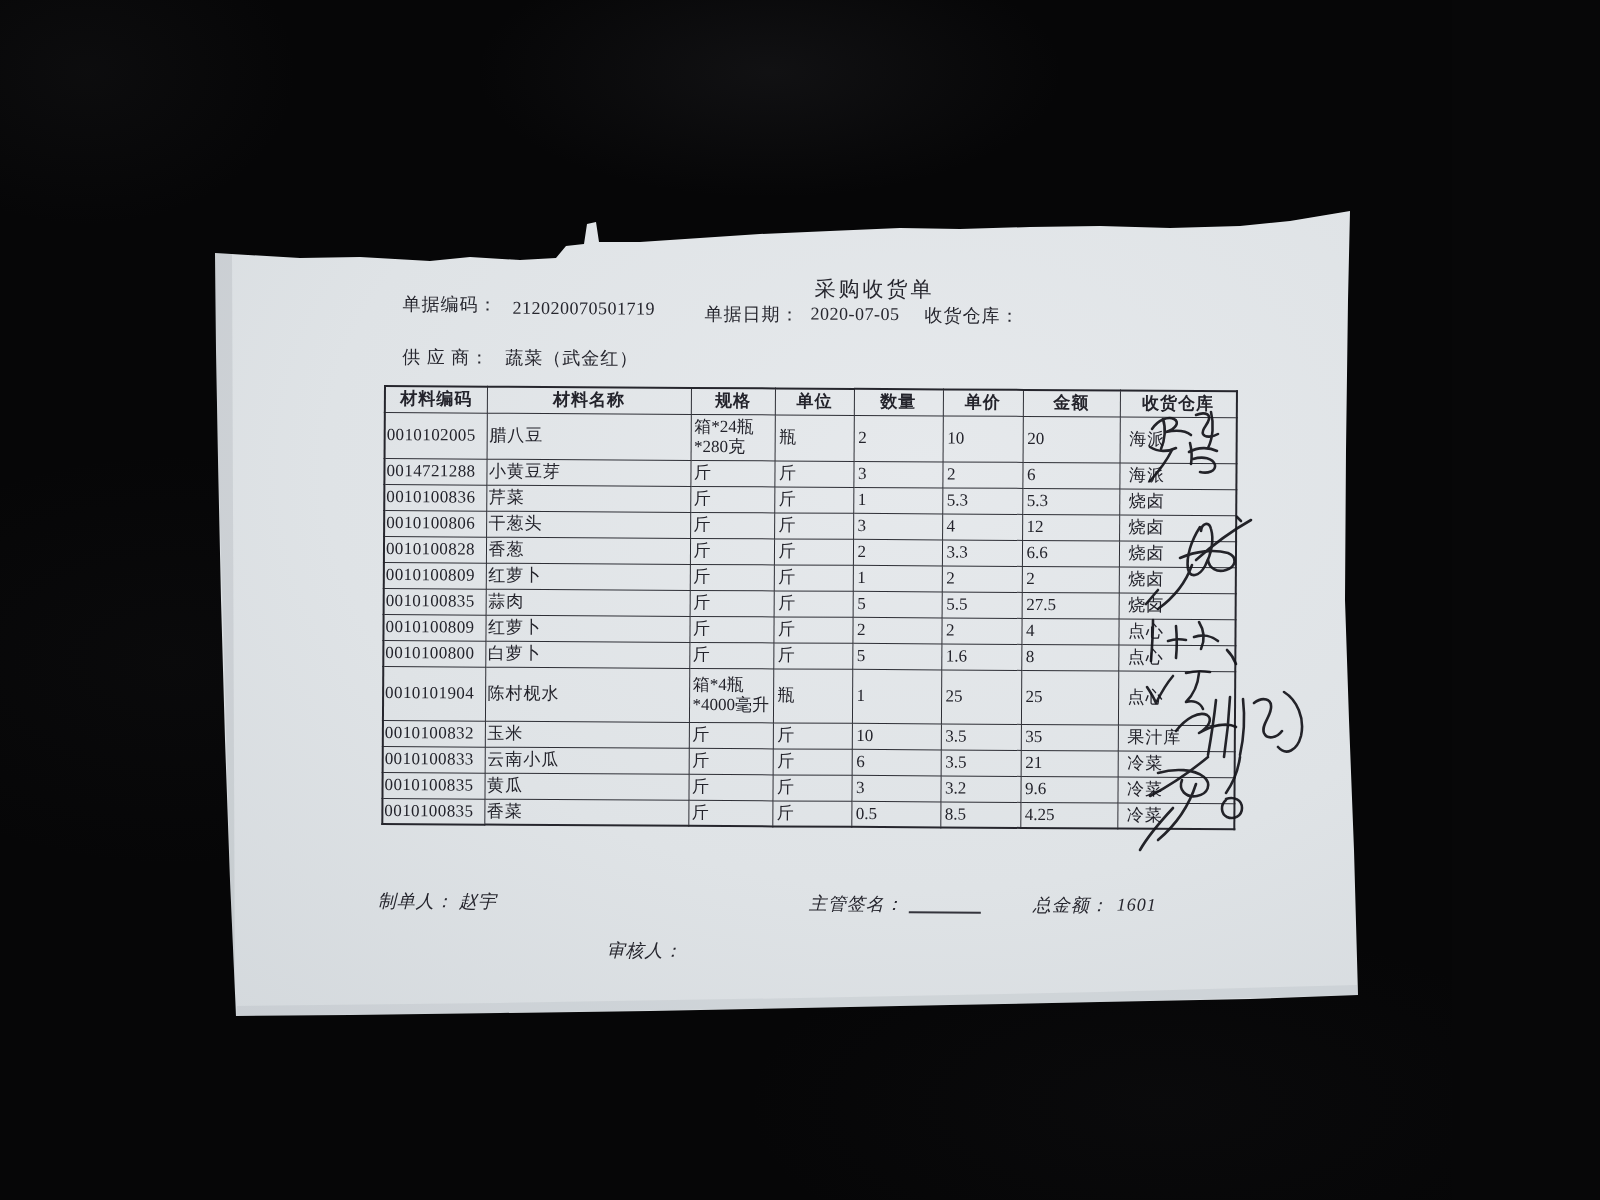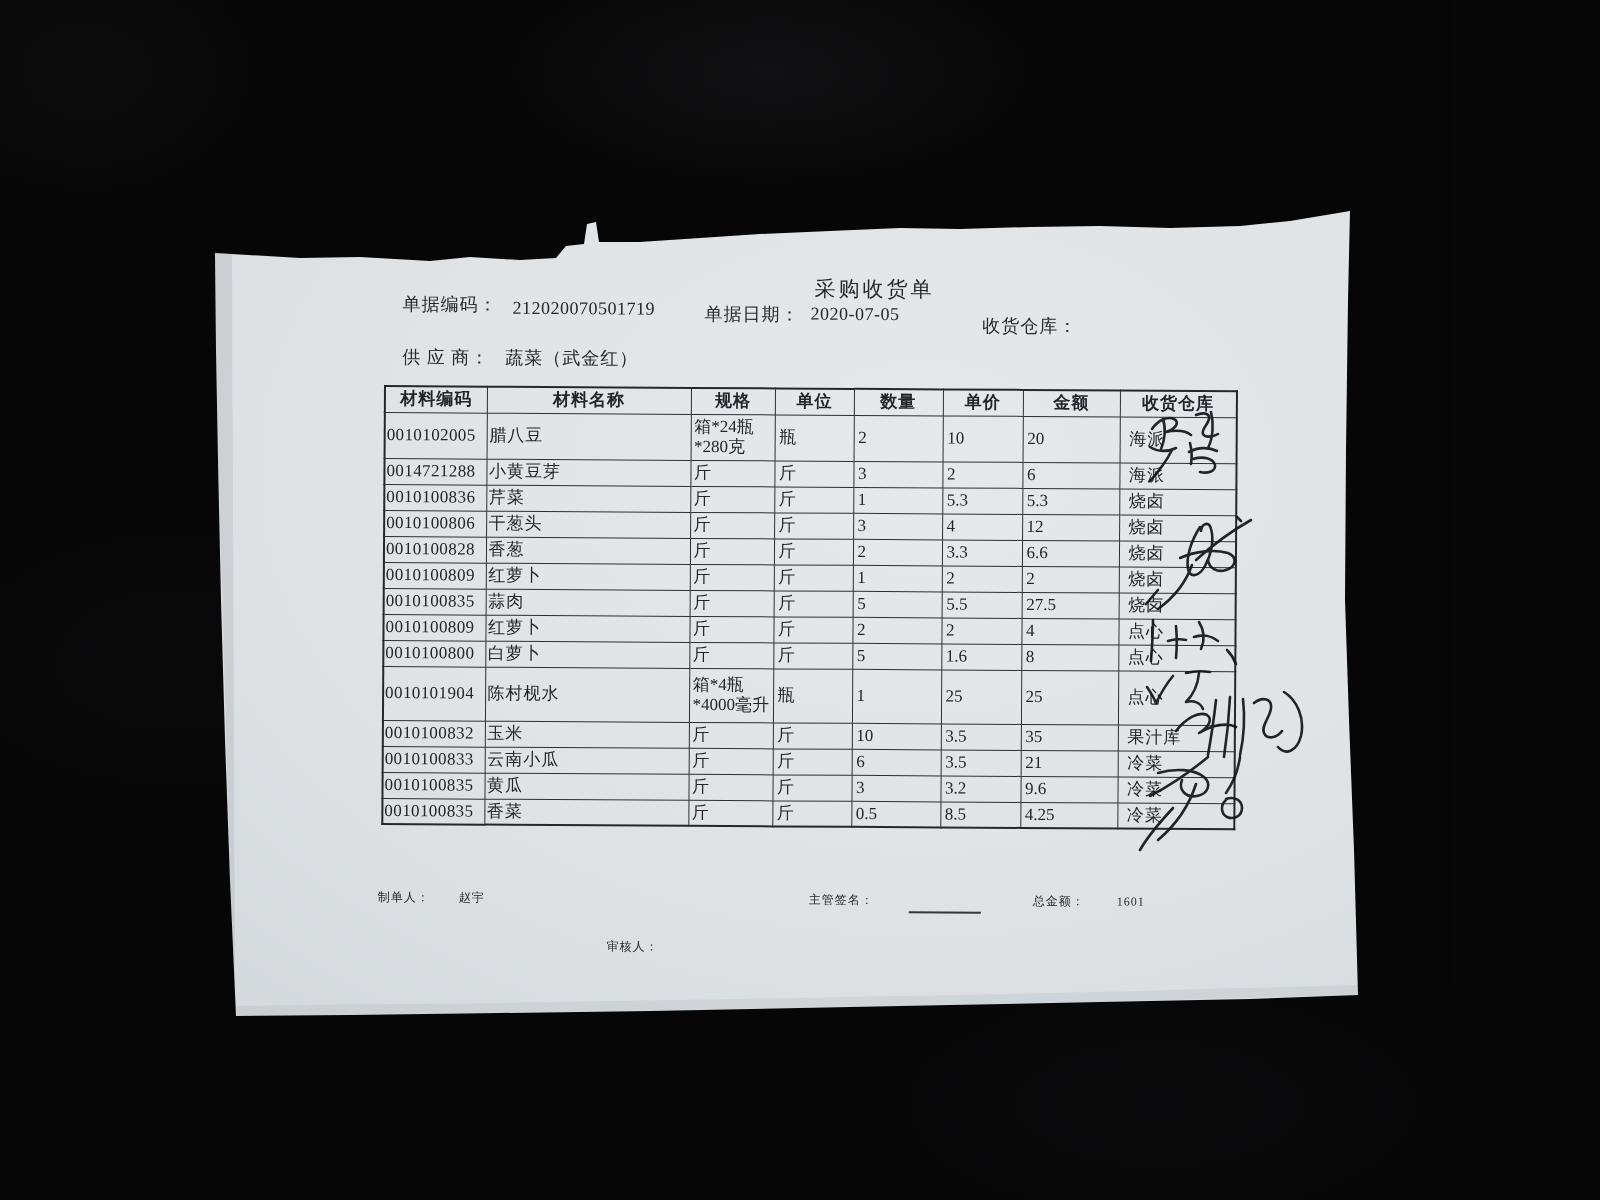--- a/index.html
+++ b/index.html
@@ -12,21 +12,21 @@
       radial-gradient(600px 260px at 80% 92%, rgba(60,60,66,.07), rgba(0,0,0,0) 70%),
       #060607;
     font-family:"Liberation Serif","DejaVu Serif",serif;
   }
   .paper-svg{position:absolute;left:0;top:0;}
   .doc{position:absolute;left:0;top:0;width:1600px;height:1200px;
        color:#26262e;transform:rotate(.35deg);transform-origin:384px 385px;}
   .abs{position:absolute;white-space:nowrap;}
   .title{font-size:21px;letter-spacing:3px;}
   .info{font-size:18px;letter-spacing:1px;}
-  .footer{font-size:12px;letter-spacing:1px;}
+  .footer{font-size:18px;letter-spacing:1px;font-style:italic;}
   .sig-underline{position:absolute;border-bottom:2px solid #34343c;width:72px;height:0;}
   table.sheet{
     position:absolute;left:384px;top:385px;width:852px;
     border-collapse:collapse;table-layout:fixed;
     font-size:17px;color:#23232b;
   }
   table.sheet th,table.sheet td{
     border:1.6px solid #2e2f36;overflow:hidden;
     font-weight:normal;vertical-align:middle;line-height:1.15;
   }
@@ -61,21 +61,21 @@
   </svg>
 
   <div class="doc">
 
     <div class="abs title" style="left:814px;top:272px;">采购收货单</div>
 
     <div class="abs info" style="left:402px;top:292px;">单据编码：</div>
     <div class="abs info" style="left:512px;top:297px;letter-spacing:.5px;">212020070501719</div>
     <div class="abs info" style="left:704px;top:300px;">单据日期：</div>
     <div class="abs info" style="left:810px;top:301px;letter-spacing:.5px;">2020-07-05</div>
-    <div class="abs info" style="left:982px;top:300px;margin-top:10px;">收货仓库：</div>
+    <div class="abs info" style="left:924px;top:300px;">收货仓库：</div>
     <div class="abs info" style="left:1090px;top:301px;"></div>
 
     <div class="abs info" style="left:402px;top:345px;text-align:center;">供 应 商：</div>
     <div class="abs info" style="left:505px;top:345px;">蔬菜（武金红）</div>
 
     <table class="sheet">
       <colgroup>
         <col style="width:102px">
           <col style="width:204px">
           <col style="width:84px">

